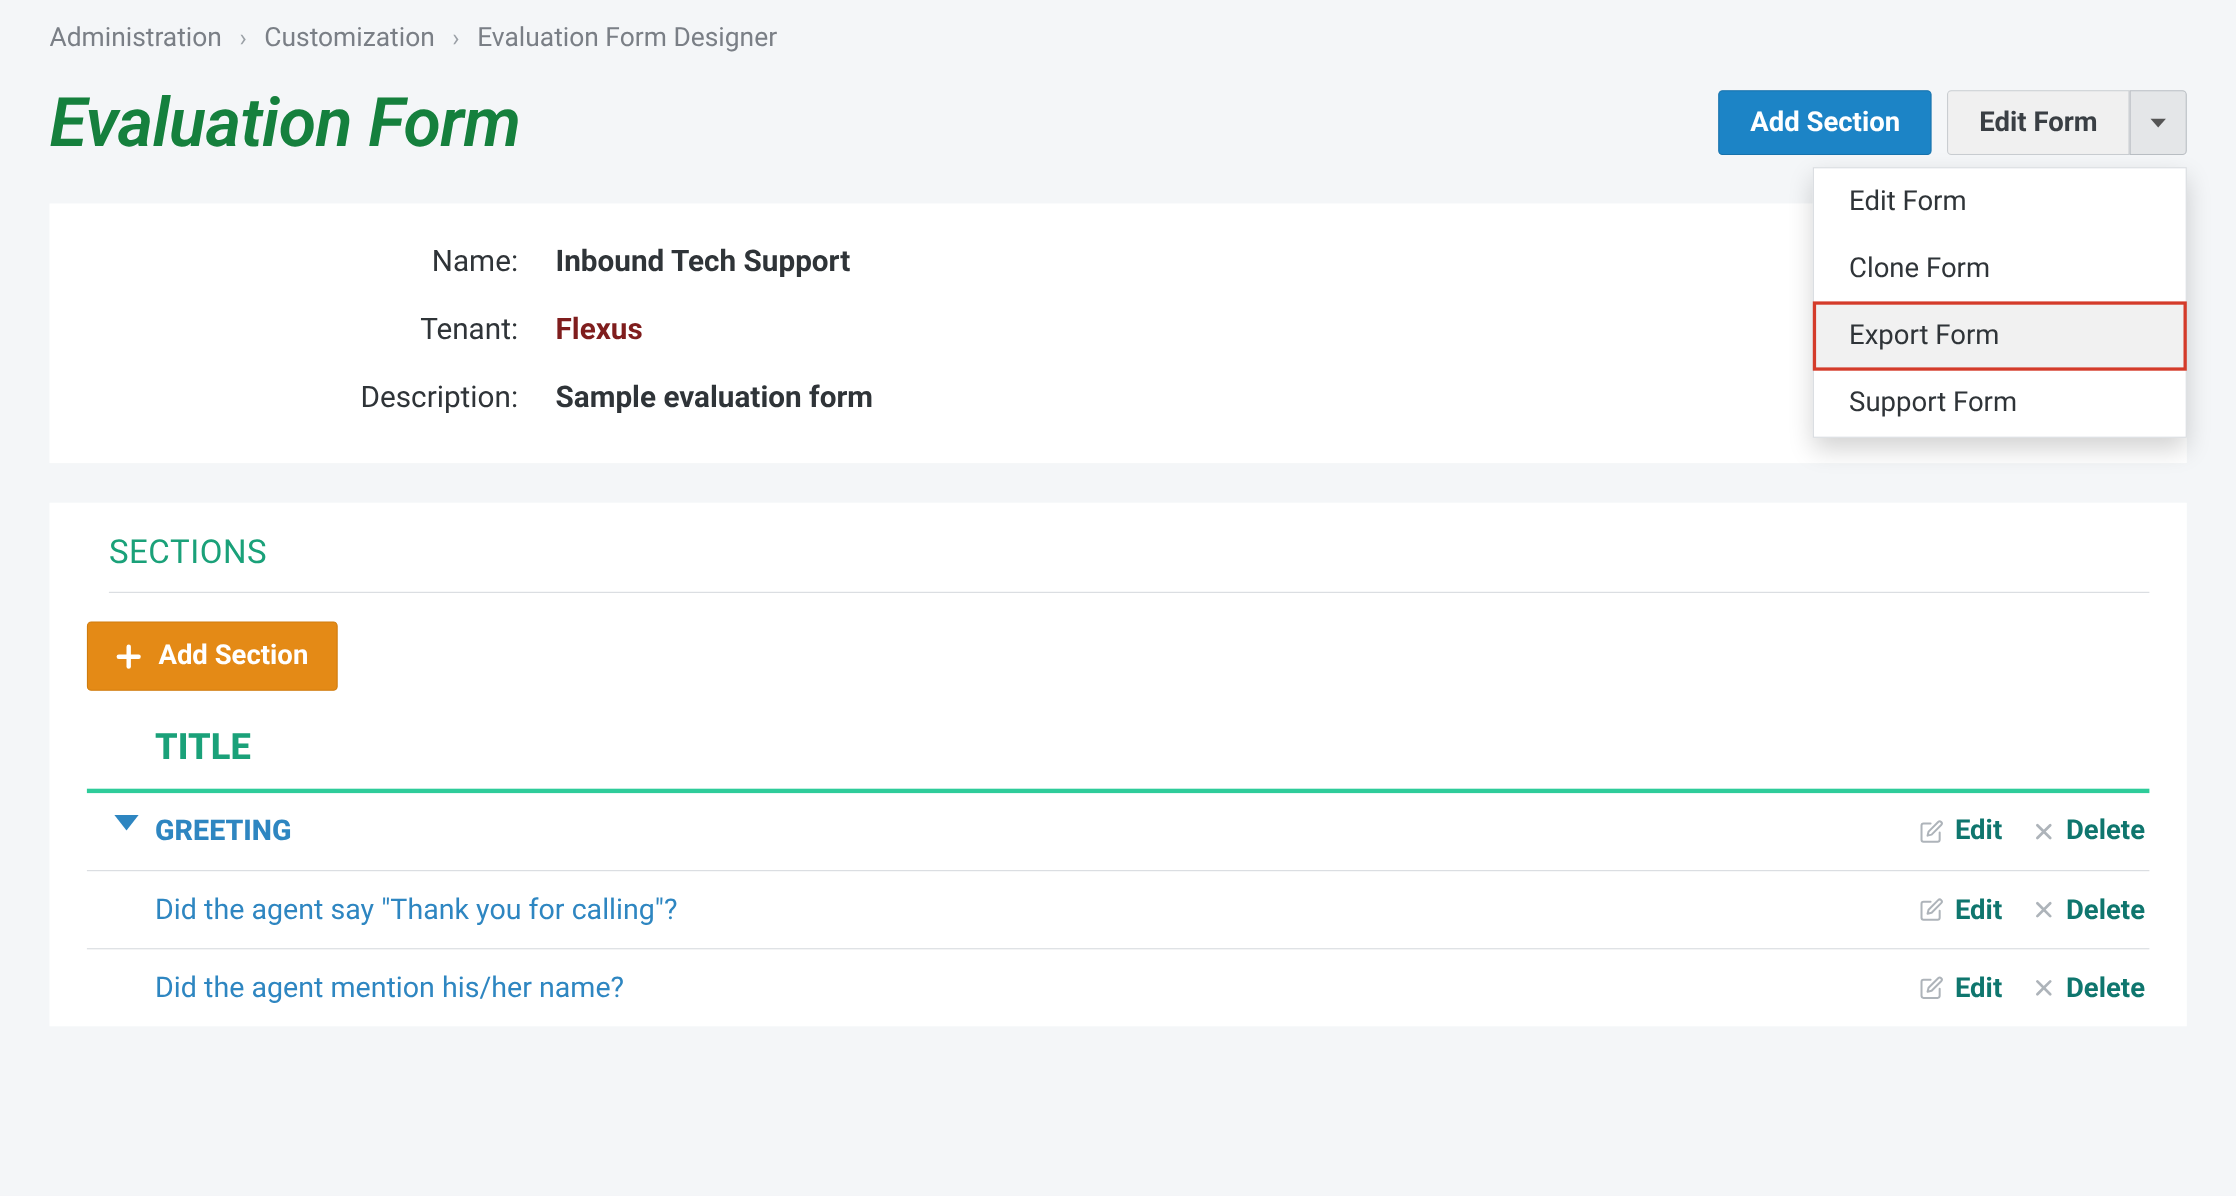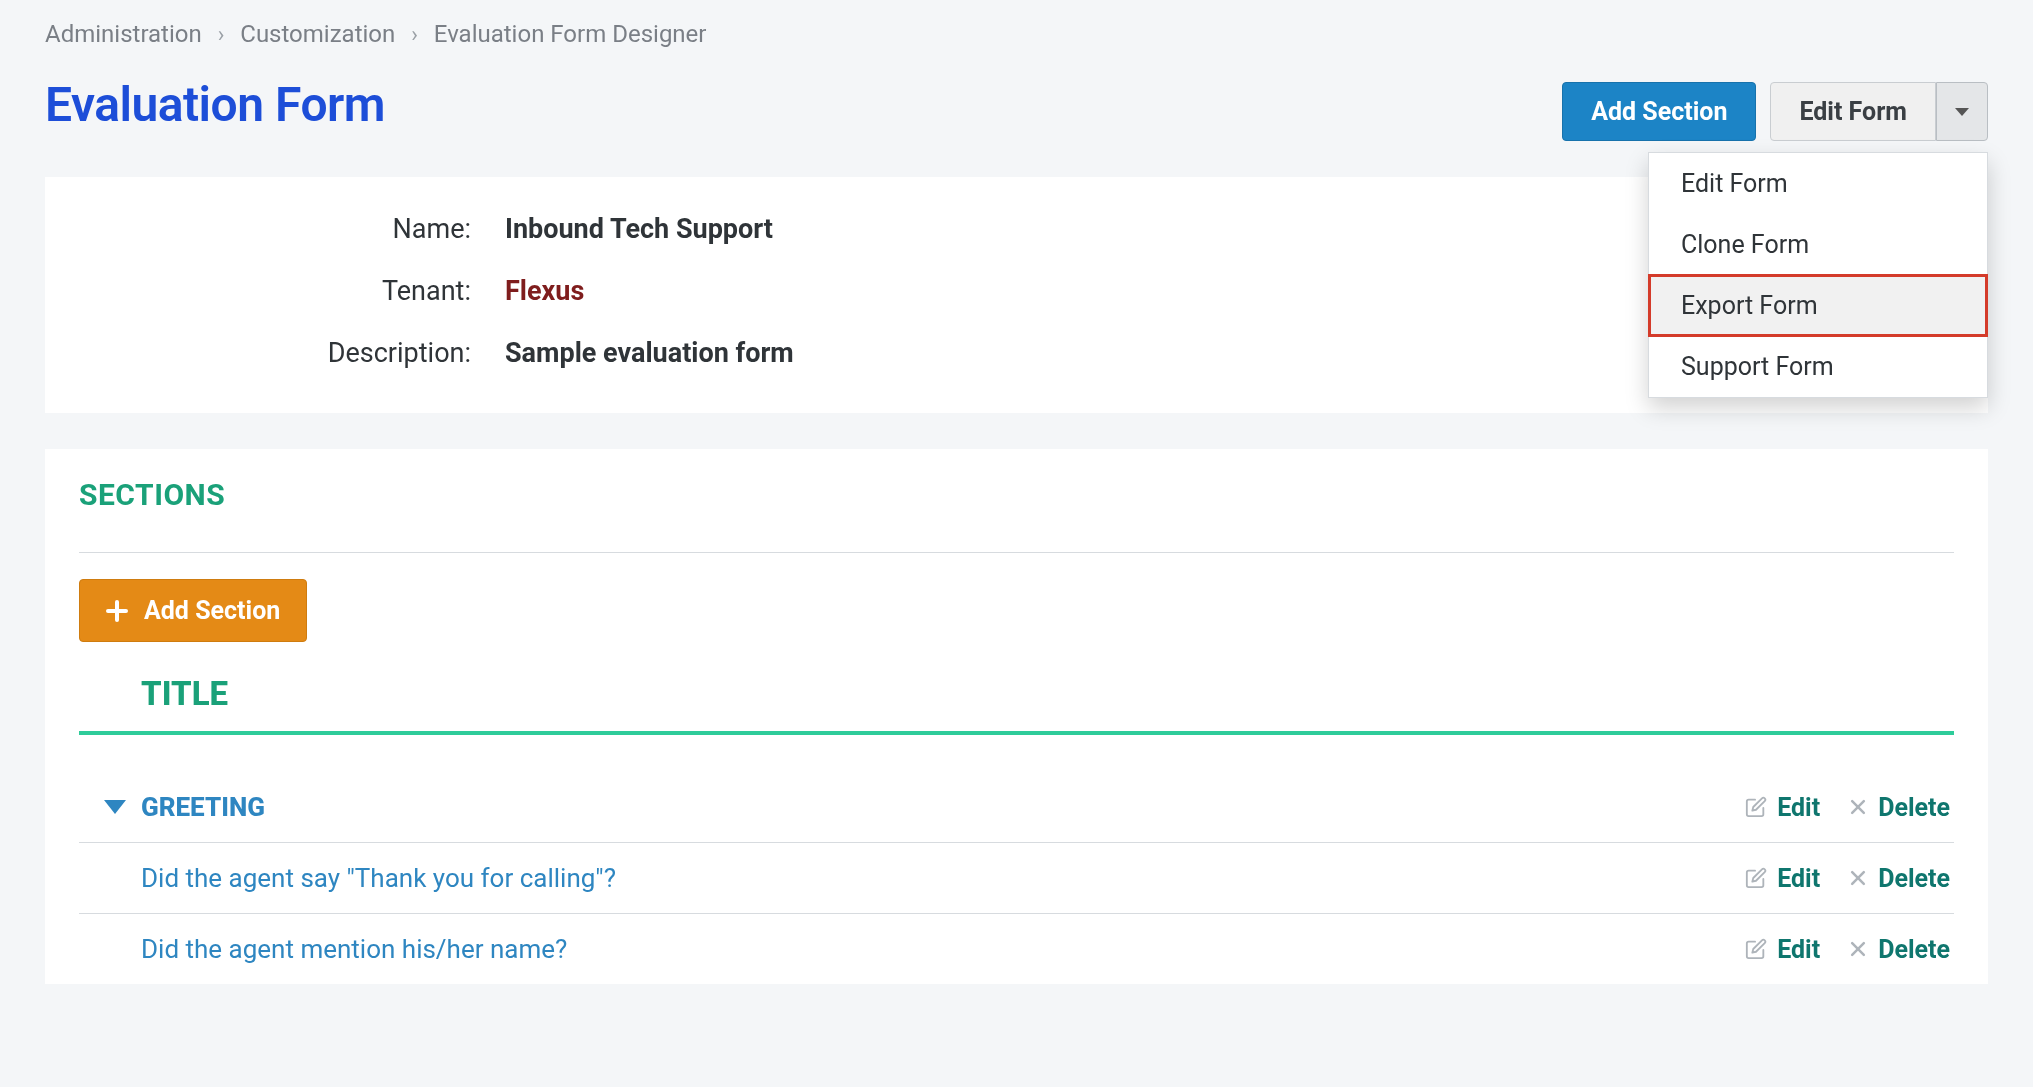--- a/index.html
+++ b/index.html
@@ -22,24 +22,25 @@
   .breadcrumbs .crumb { color: #7a7f86; }
   .breadcrumbs .sep { color: #9aa0a6; margin: 0 10px; font-size: 22px; }
   .header-row {
     display: flex;
     justify-content: space-between;
     align-items: flex-start;
     margin-top: 28px;
     position: relative;
   }
   .page-title {
-    font-size: 48px;
+    font-size: 62px;
     font-weight: 600;
-    color: #1d4ed8;
+    color: #15803d;
     letter-spacing: -0.5px;
+    font-style: italic;
   }
   .header-actions {
     display: flex;
     gap: 14px;
     align-items: stretch;
     margin-top: 6px;
   }
   .btn {
     display: inline-flex;
     align-items: center;
@@ -128,24 +129,25 @@
   }
   .details-value.link { color: #7f1d1d; }
   .sections-card {
     background: #fff;
     margin-top: 36px;
     padding: 28px 34px 0 34px;
   }
   .sections-title {
     color: #1aa179;
     font-size: 30px;
-    font-weight: 700;
+    font-weight: 400;
     letter-spacing: 0.5px;
-    padding-bottom: 40px;
+    padding-bottom: 18px;
     border-bottom: 1px solid #d7dbdf;
+    margin-left: 20px;
   }
   .add-section-btn {
     display: inline-flex;
     align-items: center;
     gap: 16px;
     background: #e48a16;
     color: #fff;
     font-weight: 700;
     font-size: 25px;
     padding: 16px 26px;
@@ -166,25 +168,24 @@
   .table-header {
     display: flex;
     padding: 0 0 18px 62px;
     color: #1aa179;
     font-size: 33px;
     font-weight: 800;
     border-bottom: 4px solid #2ecc9a;
   }
   .section-row {
     display: flex;
-    align-items: center;
+    align-items: flex-start;
     padding: 20px 4px 20px 10px;
     border-bottom: 1px solid #d7dbdf;
     font-size: 26px;
-    margin-top: 37px;
   }
   .section-row .expand-col {
     width: 52px;
     display: flex;
     justify-content: center;
     align-items: center;
   }
   .caret-down-blue {
     width: 0; height: 0;
     border-left: 11px solid transparent;

